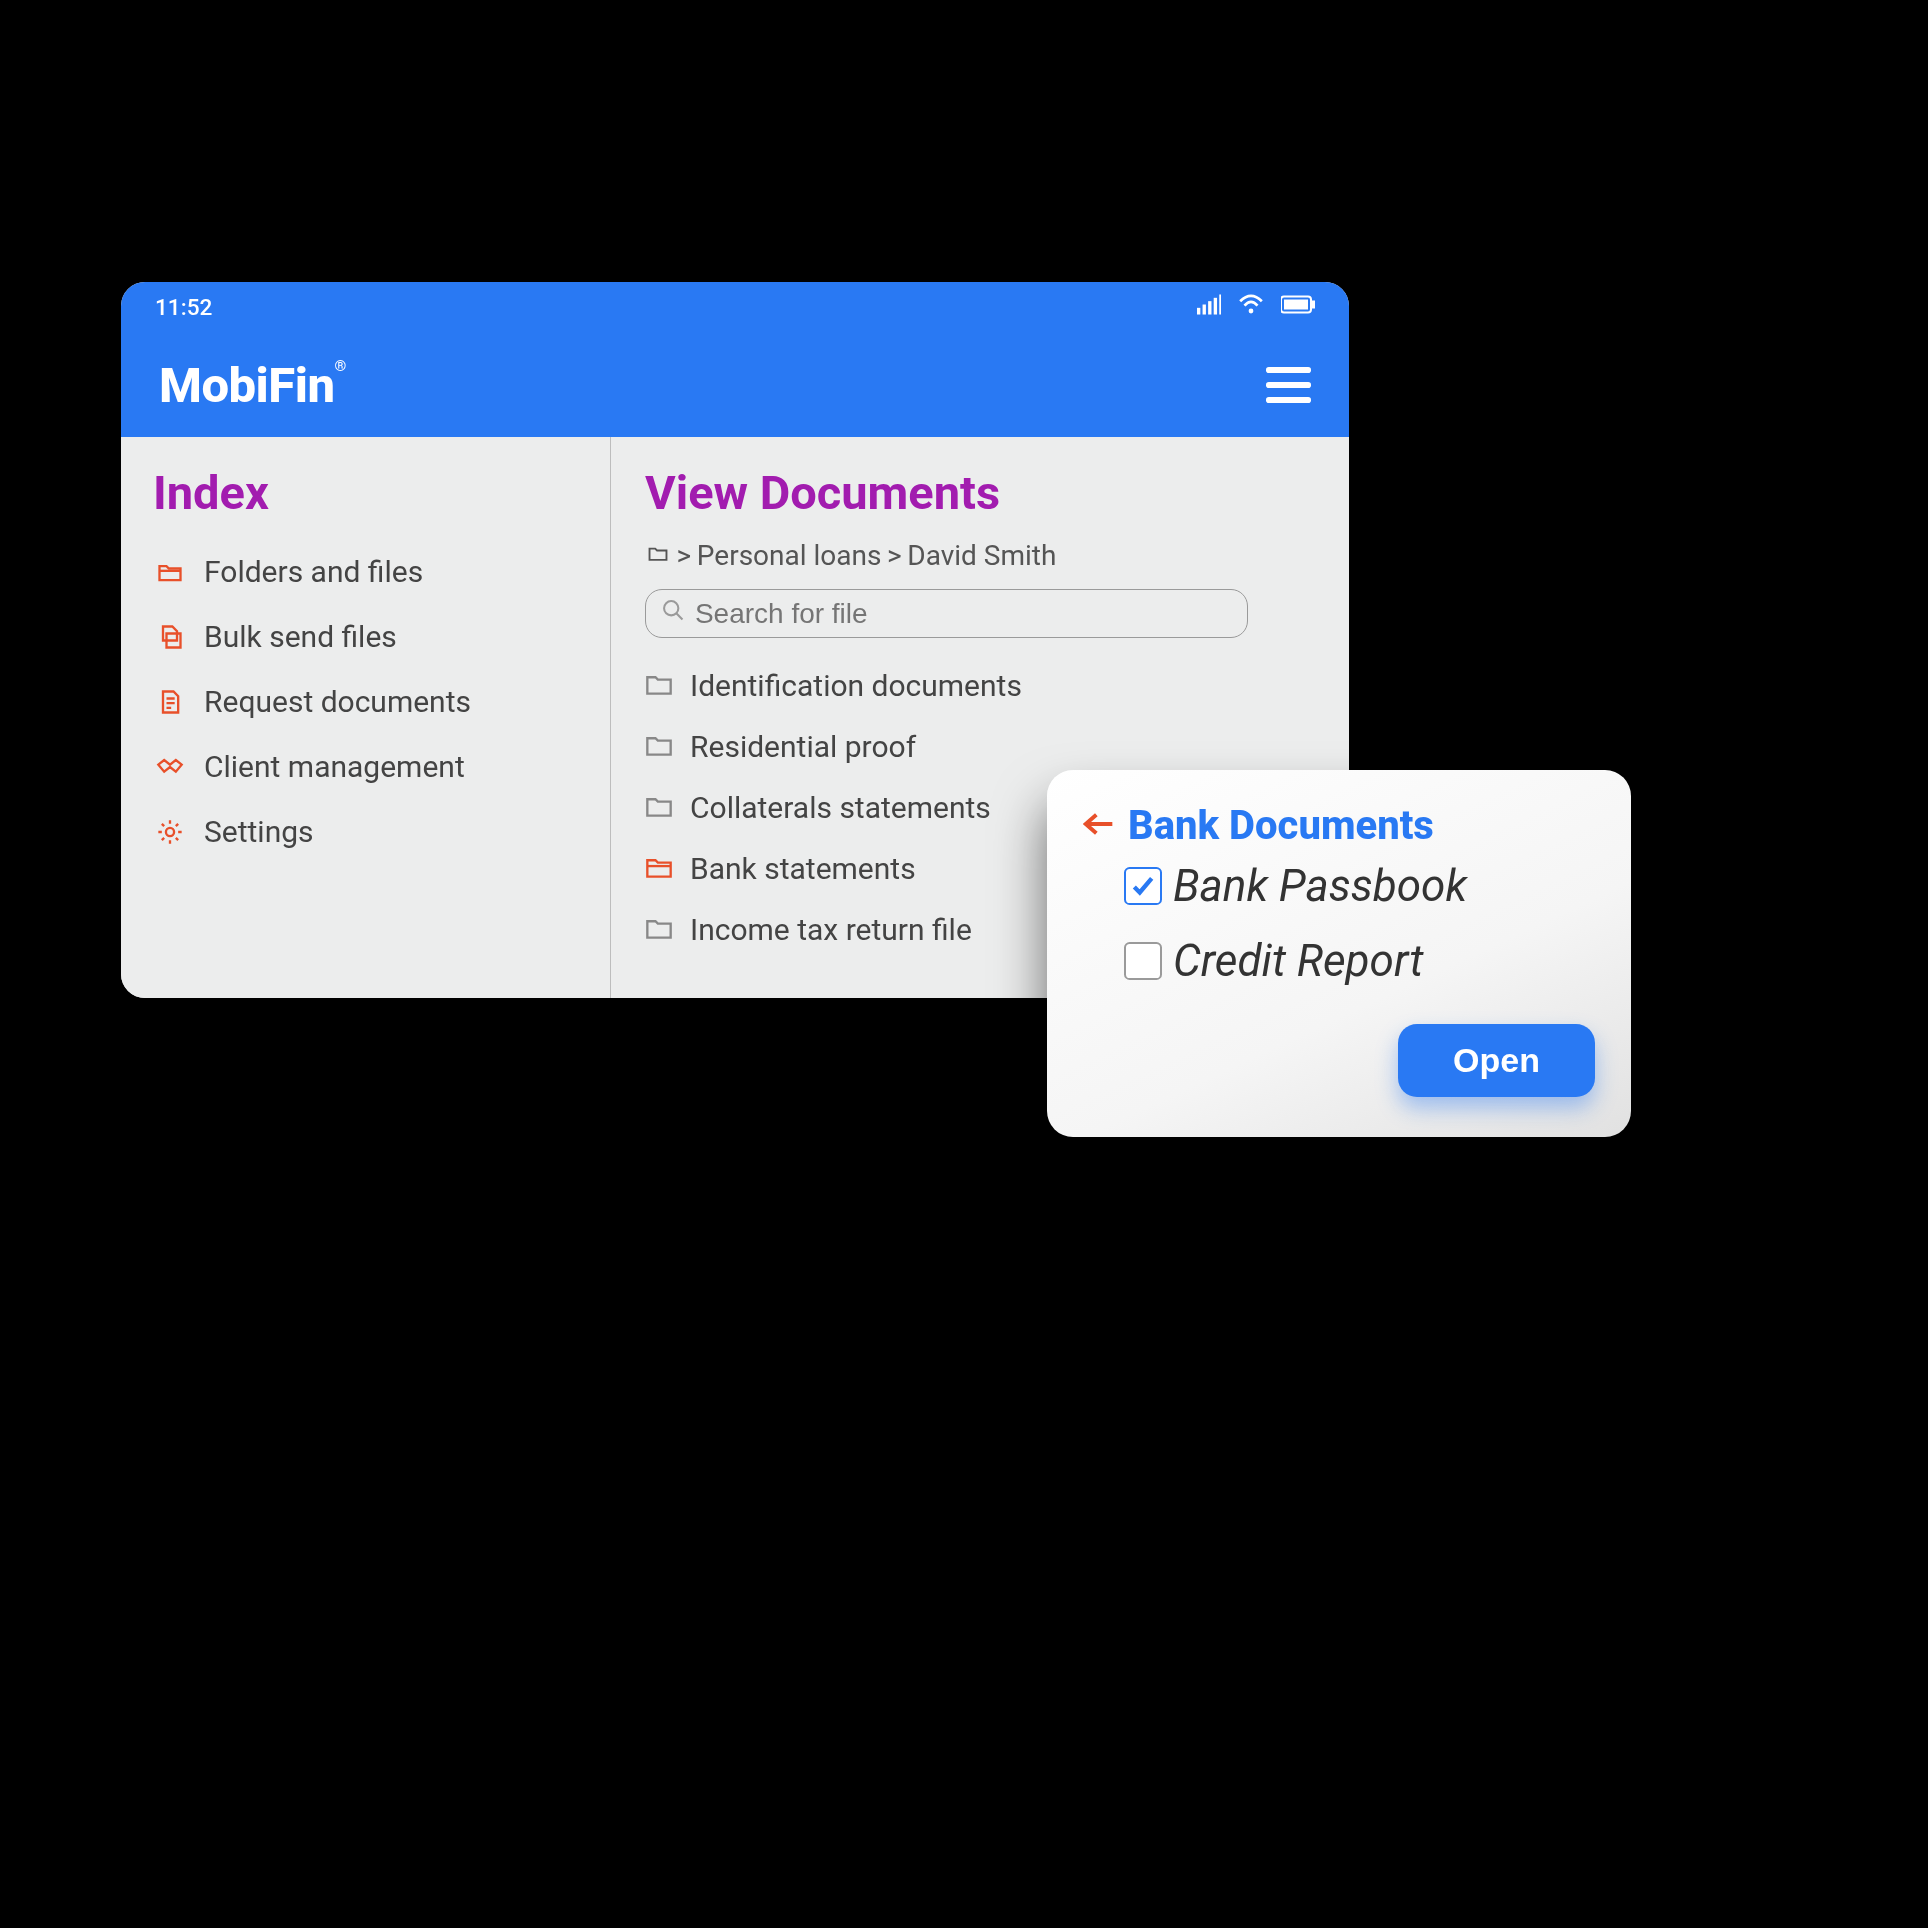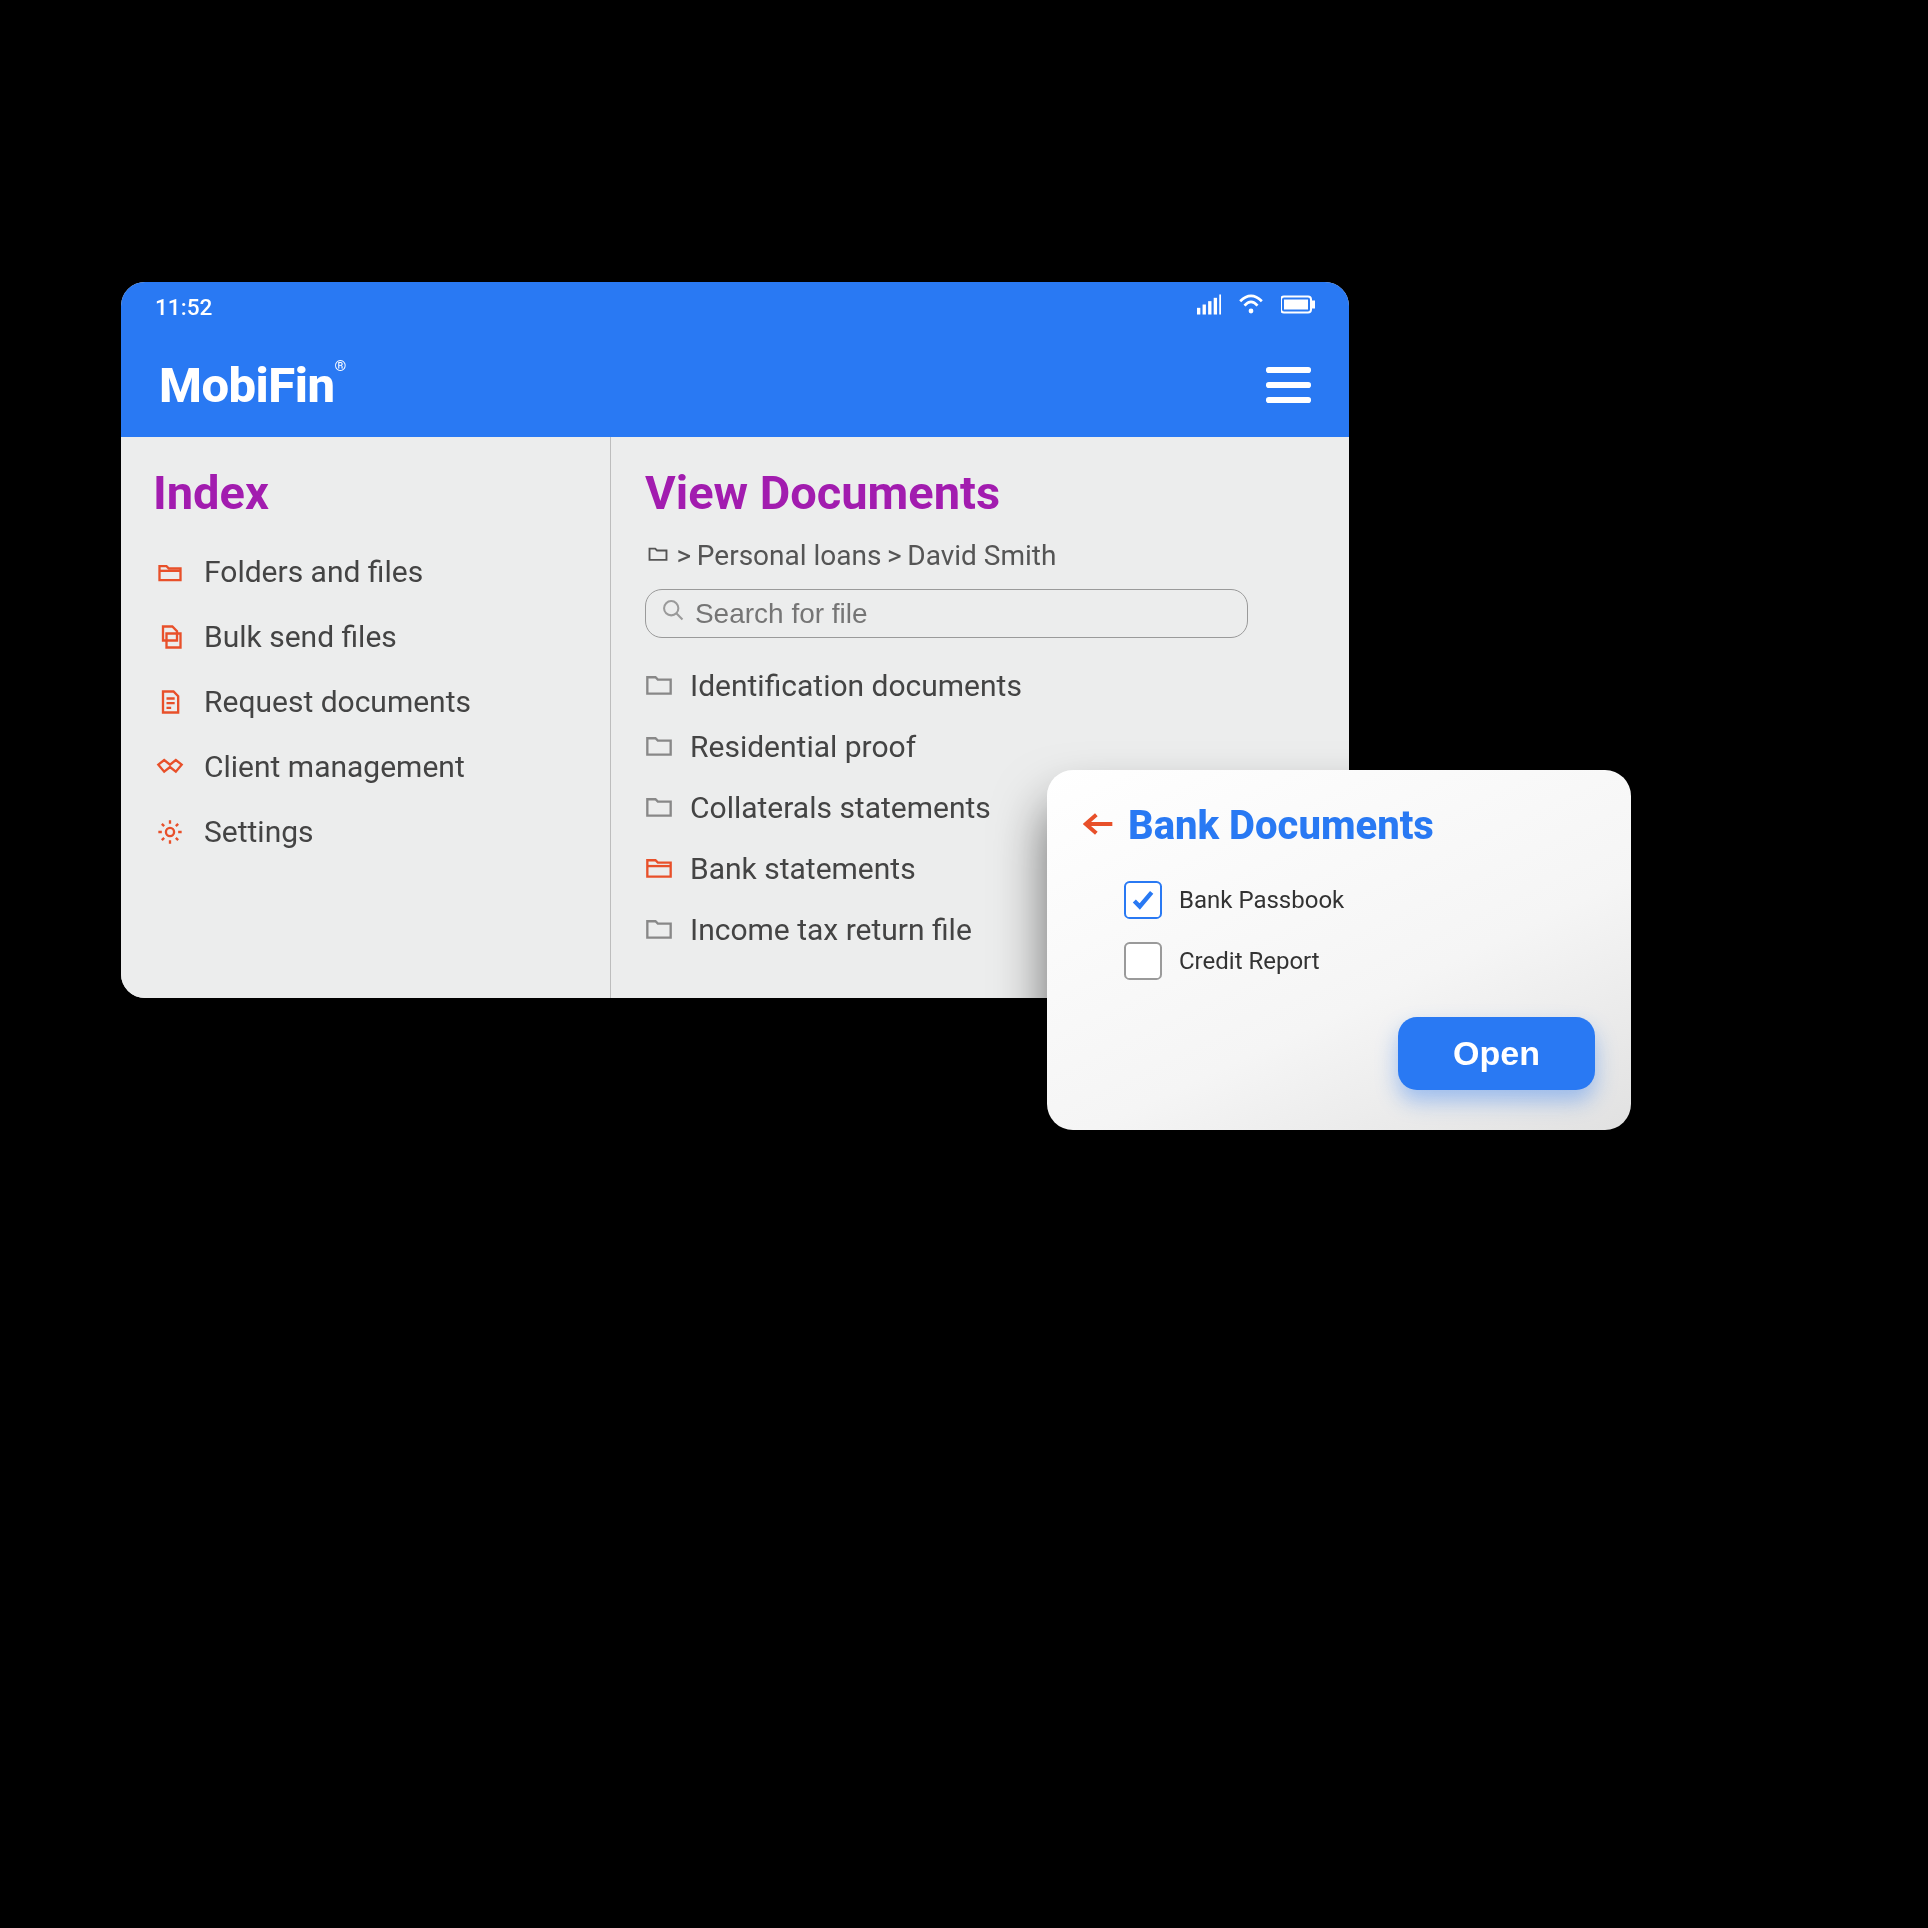--- a/index.html
+++ b/index.html
@@ -128,31 +128,31 @@
     position: absolute;
     left: 1047px;
     top: 770px;
     width: 584px;
     background: linear-gradient(155deg,#ffffff 0%, #f5f5f5 60%, #e1e1e1 100%);
     border-radius: 26px;
     padding: 32px 36px 40px;
     box-shadow: 0 33px 52px rgba(0,0,0,0.55);
   }
   .popover-header {
-    display:flex; align-items:center; gap:13px; margin-bottom: 21px;
+    display:flex; align-items:center; gap:13px; 
   }
   .popover-title {
     color:#2979f3; font-size:40px; font-weight:800;
   }
   .back-arrow { cursor:pointer; }
   .back-arrow svg { stroke:#e8502a; stroke-width:3; fill:none; width:32px; height:26px; }
 
   .check-row {
-    display:flex; align-items:center; gap:17px;
-    padding: 11.3px 0 11.3px 41px; font-size:24px; color:#333;
+    display:flex; align-items:center; gap:11px;
+    padding: 11.3px 0 11.3px 41px; font-size:44px; color:#333;font-style:italic;
   }
   .checkbox {
     width:38px; height:38px; border:2.8px solid #9a9a9a; border-radius:5.6px;
     display:flex; align-items:center; justify-content:center; cursor:pointer; background:#fff;
   }
   .checkbox.checked { border-color:#2979f3; }
   .checkbox.checked svg { stroke:#2979f3; stroke-width:4; fill:none; }
 
   .open-btn {
     margin: 26px 0 0 auto; display:block;

